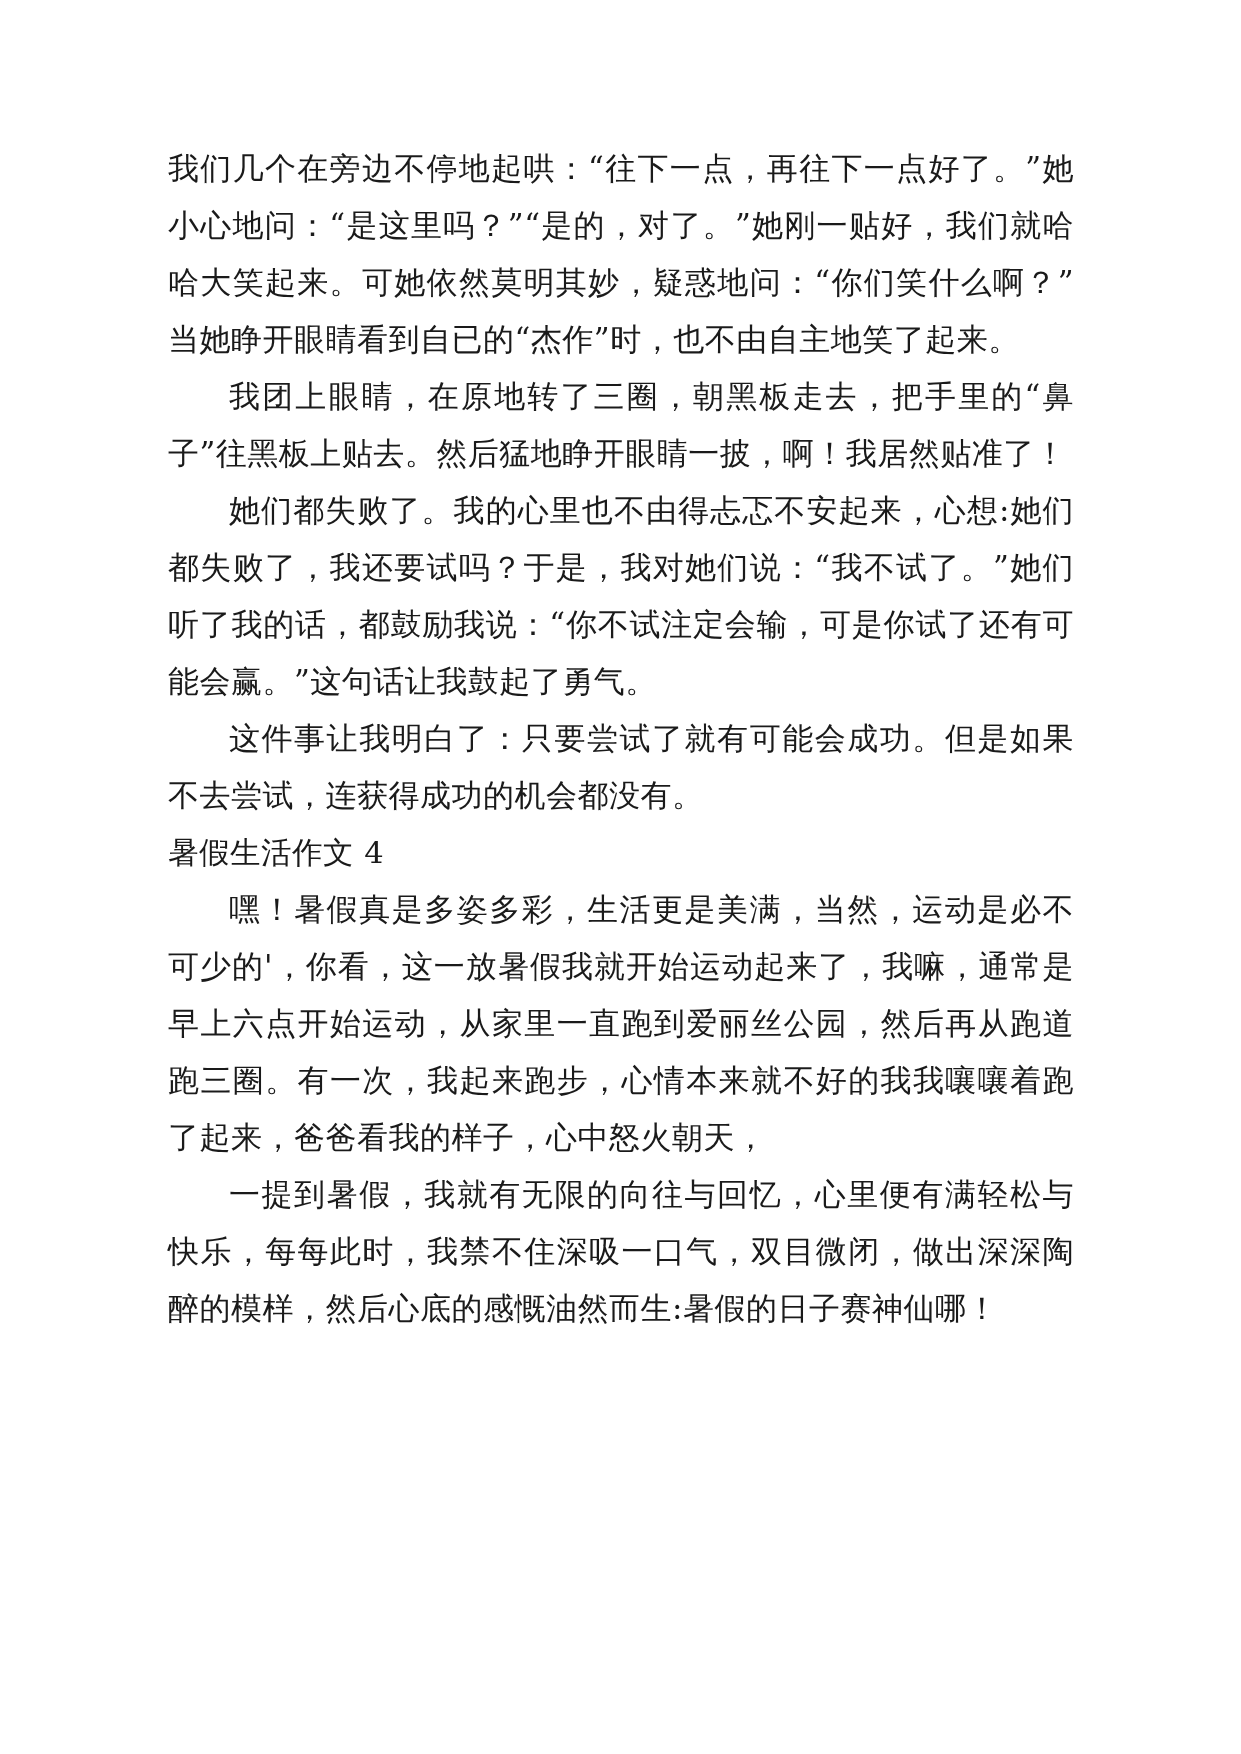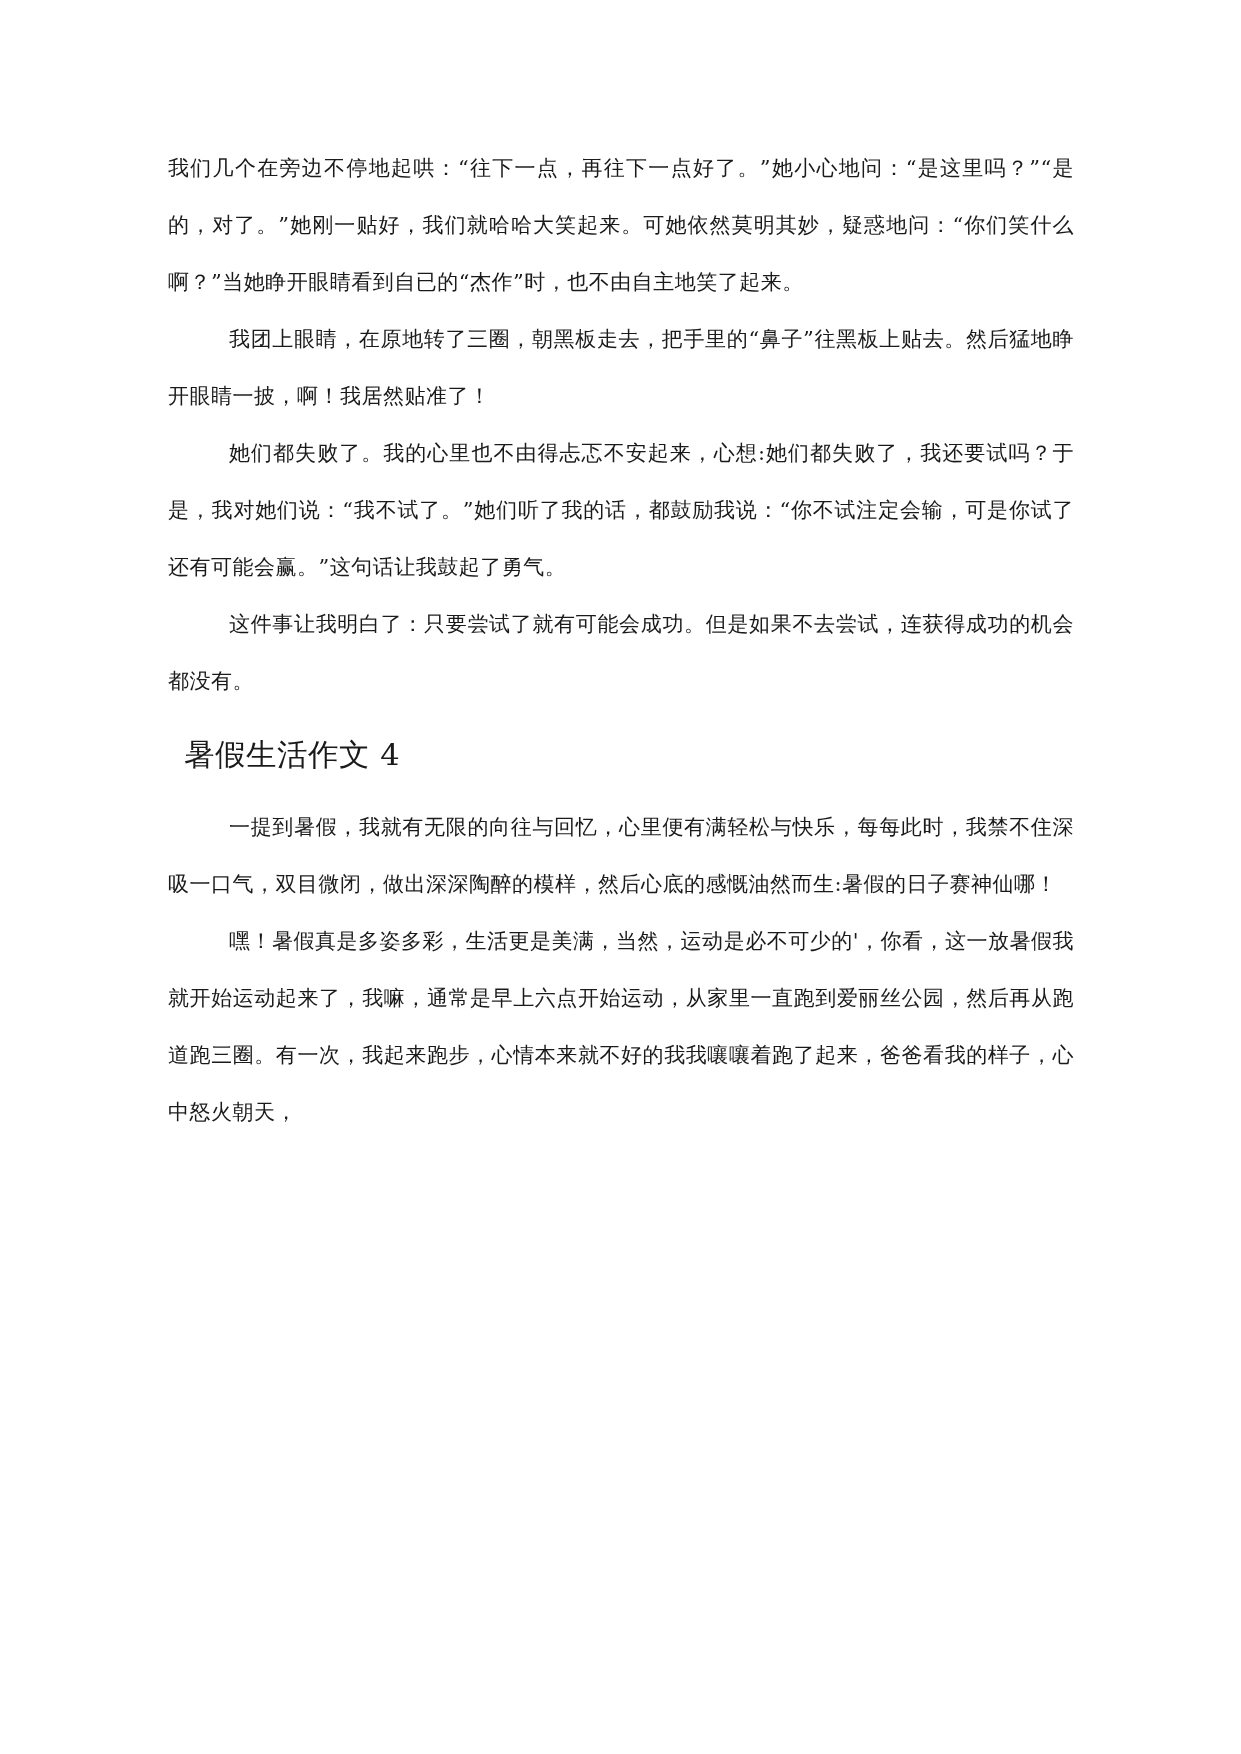--- a/index.html
+++ b/index.html
@@ -16,48 +16,48 @@
     overflow: hidden;
   }
   .content {
     position: absolute;
     left: 168px;
     top: 140px;
     width: 906px;
   }
   .para {
     font-family: "DejaVu Serif", "Liberation Serif", serif;
-    font-size: 21px;
+    font-size: 31px;
     line-height: 57px;
     color: #1a1a1a;
     text-align: justify;
     text-justify: inter-ideograph;
     margin: 0 0 0 0;
     letter-spacing: 0.5px;
     font-weight: 400;
   }
   .indent {
     text-indent: 61px;
   }
   .heading {
     font-family: "DejaVu Serif", "Liberation Serif", serif;
     font-size: 30.5px;
     line-height: 57px;
     color: #1a1a1a;
     text-align: left;
-    margin: 16px;
+    margin: 0;
     letter-spacing: 0.5px;
   }
 </style>
 </head>
 <body>
 
 <div class="page">
   <div class="content">
     <p class="para">我们几个在旁边不停地起哄：“往下一点，再往下一点好了。”她小心地问：“是这里吗？”“是的，对了。”她刚一贴好，我们就哈哈大笑起来。可她依然莫明其妙，疑惑地问：“你们笑什么啊？”当她睁开眼睛看到自已的“杰作”时，也不由自主地笑了起来。</p>
     <p class="para indent">我团上眼睛，在原地转了三圈，朝黑板走去，把手里的“鼻子”往黑板上贴去。然后猛地睁开眼睛一披，啊！我居然贴准了！</p>
     <p class="para indent">她们都失败了。我的心里也不由得忐忑不安起来，心想:她们都失败了，我还要试吗？于是，我对她们说：“我不试了。”她们听了我的话，都鼓励我说：“你不试注定会输，可是你试了还有可能会赢。”这句话让我鼓起了勇气。</p>
     <p class="para indent">这件事让我明白了：只要尝试了就有可能会成功。但是如果不去尝试，连获得成功的机会都没有。</p>
     <p class="heading">暑假生活作文 4</p>
+    <p class="para indent">嘿！暑假真是多姿多彩，生活更是美满，当然，运动是必不可少的'，你看，这一放暑假我就开始运动起来了，我嘛，通常是早上六点开始运动，从家里一直跑到爱丽丝公园，然后再从跑道跑三圈。有一次，我起来跑步，心情本来就不好的我我嚷嚷着跑了起来，爸爸看我的样子，心中怒火朝天，</p>
     <p class="para indent">一提到暑假，我就有无限的向往与回忆，心里便有满轻松与快乐，每每此时，我禁不住深吸一口气，双目微闭，做出深深陶醉的模样，然后心底的感慨油然而生:暑假的日子赛神仙哪！</p>
-    <p class="para indent">嘿！暑假真是多姿多彩，生活更是美满，当然，运动是必不可少的'，你看，这一放暑假我就开始运动起来了，我嘛，通常是早上六点开始运动，从家里一直跑到爱丽丝公园，然后再从跑道跑三圈。有一次，我起来跑步，心情本来就不好的我我嚷嚷着跑了起来，爸爸看我的样子，心中怒火朝天，</p>
   </div>
 </div>
 
 </body></html>

